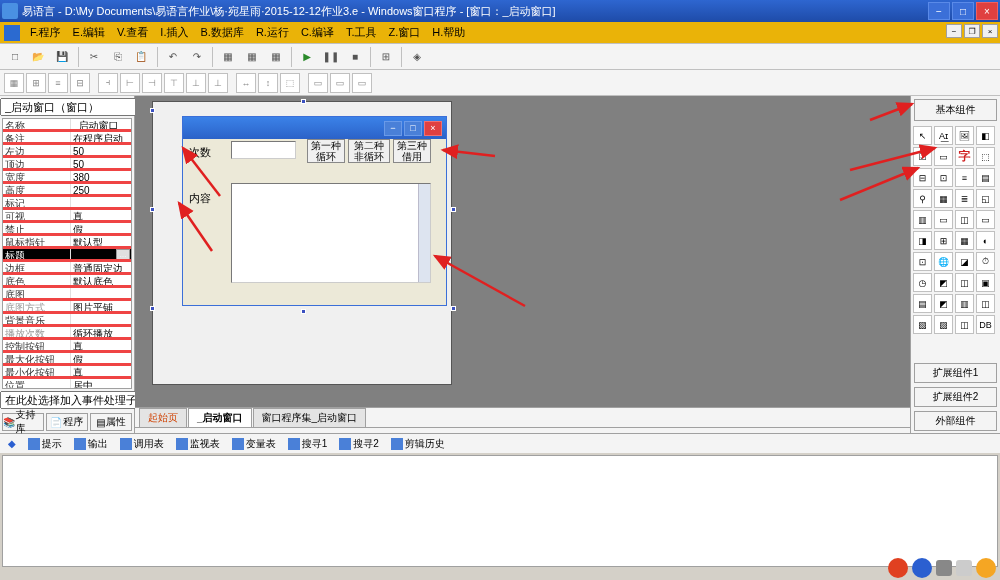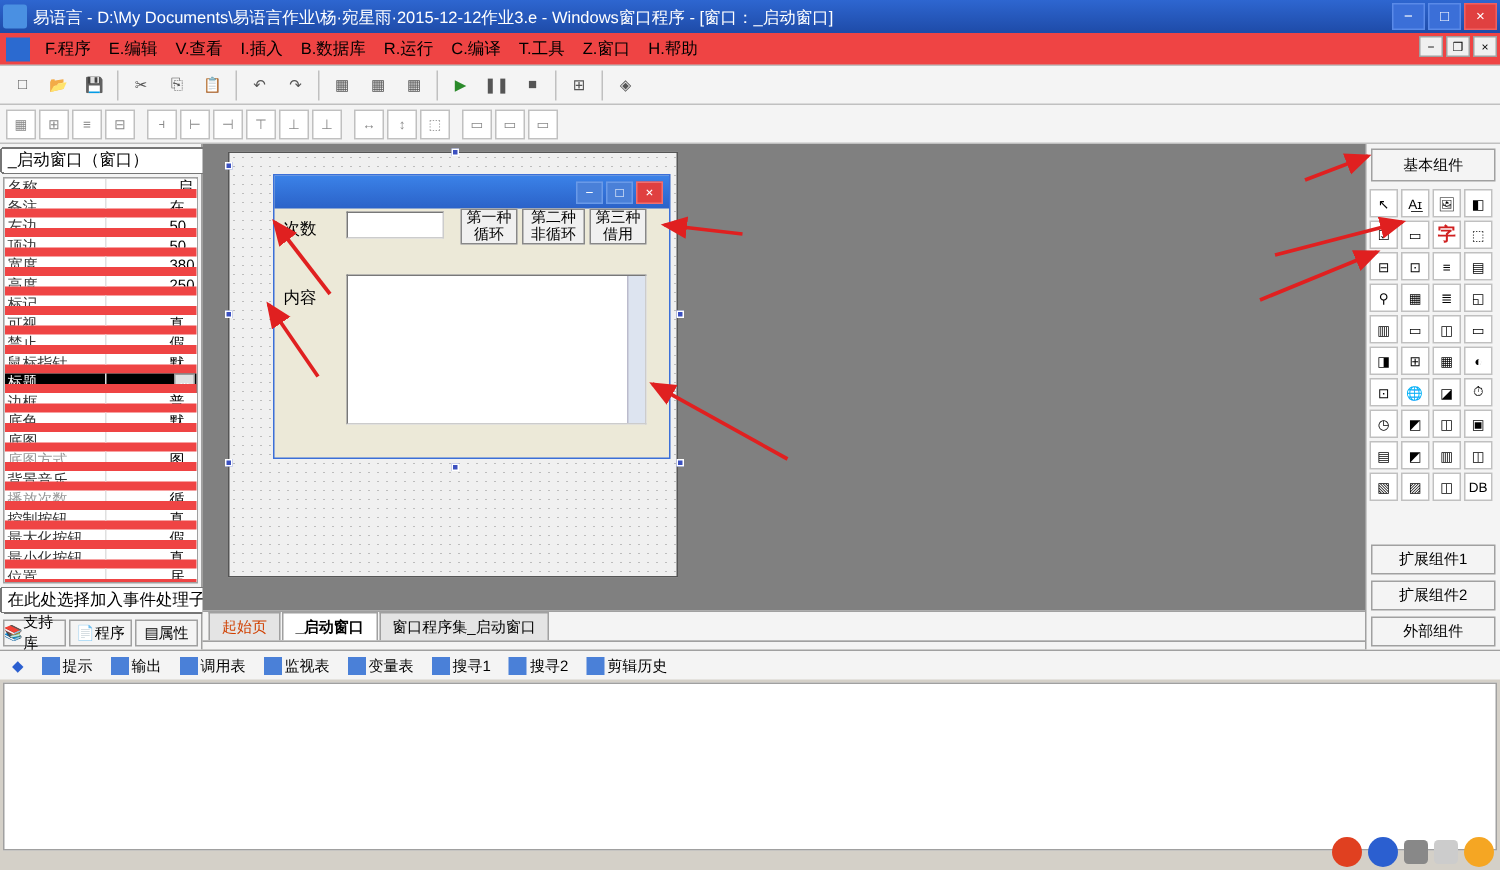--- a/index.html
+++ b/index.html
@@ -3,36 +3,36 @@
 <meta charset="utf-8">
 <style>
 * { box-sizing:border-box; margin:0; padding:0; }
 body { font-family:"Microsoft YaHei","SimSun",sans-serif; font-size:11px; background:#D4D0C8; overflow:hidden; width:1000px; height:580px; position:relative; }
 .titlebar { height:22px; background:linear-gradient(#2E66D0,#1E4BA8); color:#fff; display:flex; align-items:center; padding:0 2px; }
 .titlebar .app-icon { width:16px; height:16px; background:#4A90E2; margin-right:4px; border-radius:2px; }
 .titlebar .title { flex:1; font-size:11px; }
 .titlebar .win-btns { display:flex; }
 .titlebar .win-btn { width:22px; height:18px; background:#3B6FD8; margin-left:2px; display:flex; align-items:center; justify-content:center; color:#fff; font-size:10px; border:1px solid #5A8AE8; cursor:pointer;}
 .titlebar .win-btn.close { background:#E04040; border-color:#F06060;}
-.menubar { height:22px; background:#ef4444; display:flex; align-items:center; padding:0 4px; border-bottom:1px solid #C0C0C0; position:relative;}
+.menubar { height:22px; background:#eab308; display:flex; align-items:center; padding:0 4px; border-bottom:1px solid #C0C0C0; position:relative;}
 .menubar .app-icon2 { width:16px; height:16px; background:#2B6AD0; margin-right:4px;}
 .menubar .mnu { padding:2px 6px; cursor:pointer; }
 .menubar .mdi-btns { position:absolute; right:2px; top:2px; display:flex;}
 .menubar .mdi-btn { width:16px; height:14px; background:#F0F0F0; border:1px solid #A0A0A0; margin-left:2px; font-size:8px; display:flex; align-items:center; justify-content:center;}
 .toolbar { height:26px; background:#F4F4F4; border-bottom:1px solid #C0C0C0; display:flex; align-items:center; padding:0 4px; gap:2px;}
 .toolbar .tbtn { width:22px; height:22px; background:#F4F4F4; border:1px solid transparent; display:flex; align-items:center; justify-content:center; font-size:10px; color:#555;}
 .toolbar .tbtn.play { color:#2A8A2A;}
 .toolbar .sep { width:1px; height:20px; background:#C0C0C0; margin:0 2px;}
 .toolbar2 { height:26px; background:#F4F4F4; border-bottom:1px solid #C0C0C0; display:flex; align-items:center; padding:0 4px;}
 .toolbar2 .tb2 { width:20px; height:20px; border:1px solid #C0C0C0; margin-right:2px; background:#fff; display:flex; align-items:center; justify-content:center; font-size:9px; color:#888;}
 .main { display:flex; height:337px; }
 .left-panel { width:135px; background:#F4F4F4; border-right:1px solid #A0A0A0; display:flex; flex-direction:column;}
 .left-panel select { width:158px; margin:2px auto; font-size:11px; height:18px;}
 .prop-grid { flex:1; overflow:auto; background:#fff; border:1px solid #A0A0A0; margin:0 2px;}
-.prop-row { display:flex; height:13px; border-bottom:6px solid #ef4444;gap:40px;}
+.prop-row { display:flex; height:13px; border-bottom:3px solid #ef4444;}
 .prop-row.sel { background:#000000; color:#fff;}
 .prop-row .pk { width:68px; padding:0 2px; border-right:1px solid #E0E0E0; font-size:10px; line-height:13px; color:#333; overflow:hidden;}
 .prop-row.sel .pk { color:#fff;}
 .prop-row .pv { flex:1; padding:0 2px; font-size:10px; line-height:13px; overflow:hidden; position:relative;}
 .prop-row .pv .elps { position:absolute; right:1px; top:0; width:14px; height:11px; background:#E0E0E0; border:1px solid #999; font-size:7px; text-align:center; line-height:9px;}
 .left-panel .evt-sel { width:158px; margin:2px auto; font-size:11px; height:18px;}
 .left-tabs { display:flex; height:22px; align-items:center; padding:0 2px; gap:2px;}
 .left-tabs .lt { flex:1; height:18px; border:1px solid #A0A0A0; background:#F4F4F4; font-size:10px; display:flex; align-items:center; justify-content:center;}
 .center { flex:1; display:flex; flex-direction:column; background:#808080;}
 .design-area { flex:1; position:relative; overflow:hidden;}

